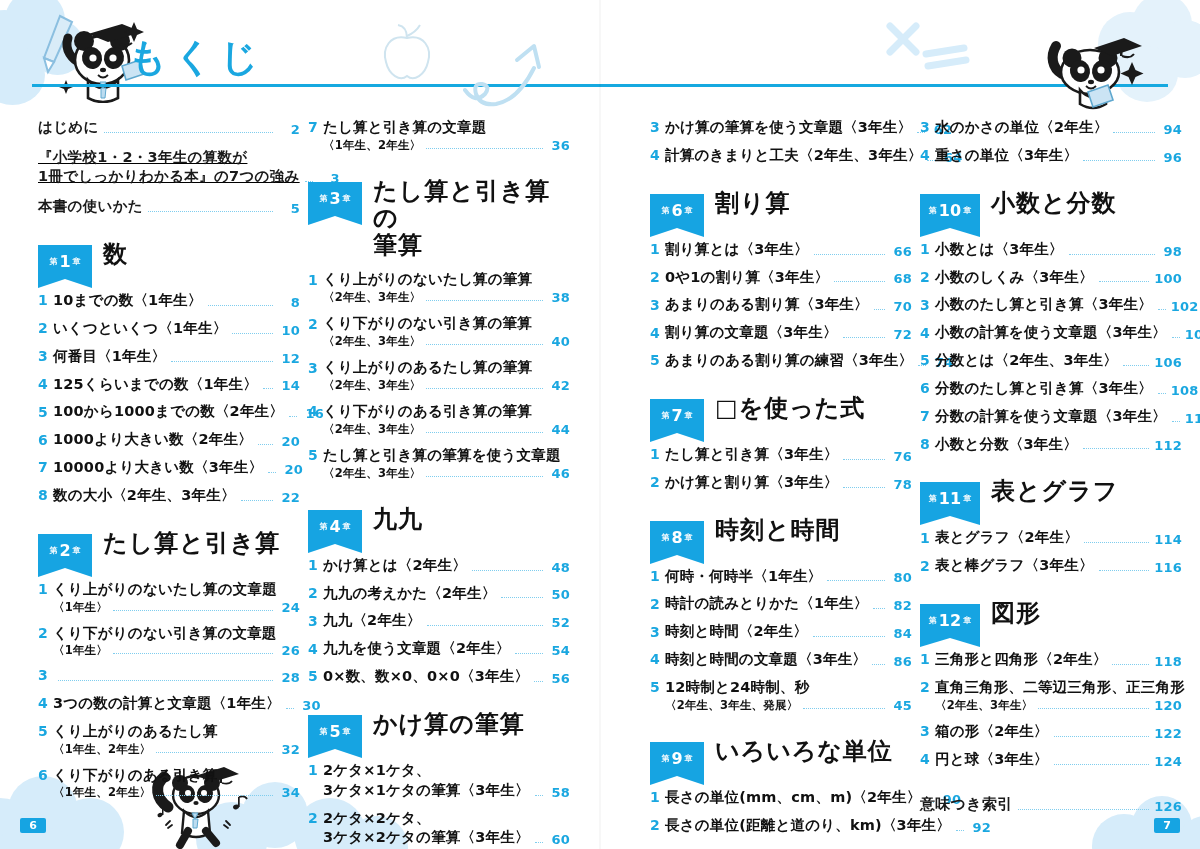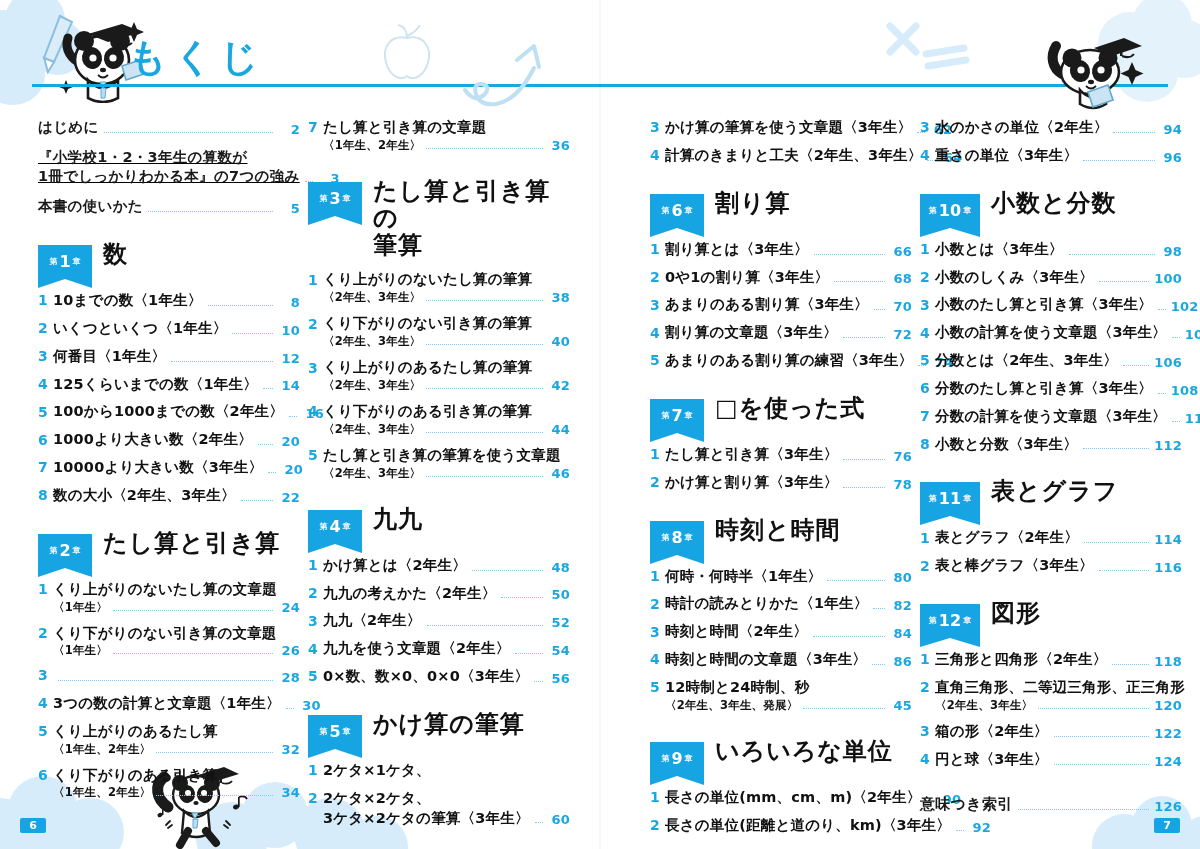--- a/index.html
+++ b/index.html
@@ -620,20 +620,25 @@
         </div>
         <div class="chap-title">
           <div>かけ算の筆算</div>
         </div>
       </div>
       <div class="entry">
         <div class="entry-line">
           <div class="idx">1</div>
           <div class="etext">2ケタ×1ケタ、</div>
         </div>
+        <div class="row2">
+          <div class="etext">3ケタ×1ケタの筆算〈3年生〉</div>
+          <div class="leader"></div>
+          <div class="pageno">58</div>
+        </div>
       </div>
       <div class="entry">
         <div class="entry-line">
           <div class="idx">2</div>
           <div class="etext">2ケタ×2ケタ、</div>
         </div>
         <div class="row2">
           <div class="etext">3ケタ×2ケタの筆算〈3年生〉</div>
           <div class="leader"></div>
           <div class="pageno">60</div>

